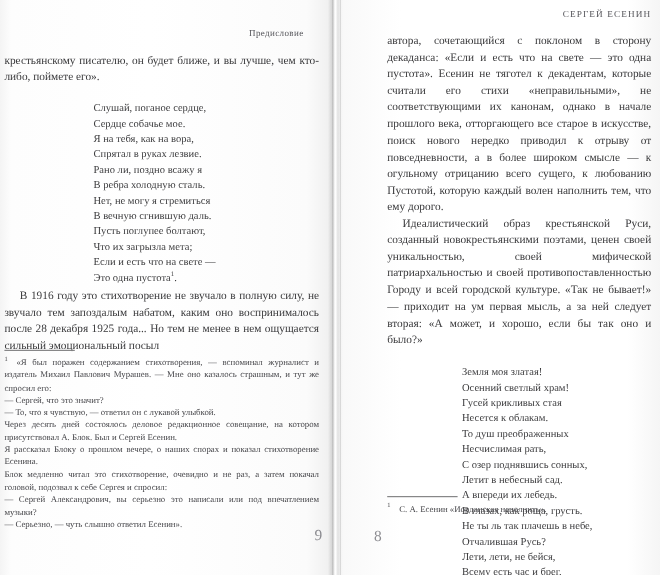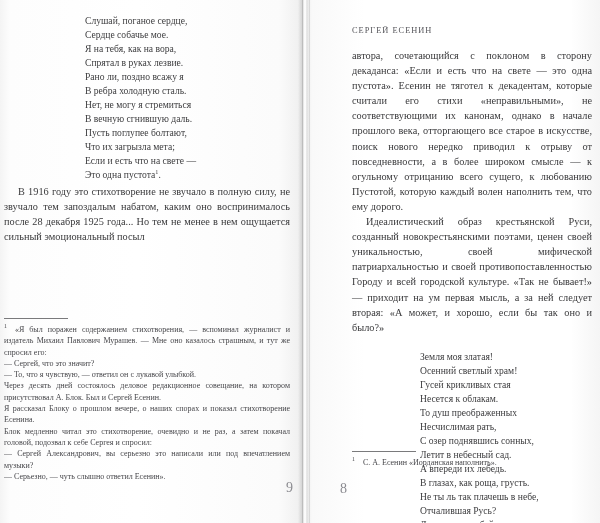--- a/index.html
+++ b/index.html
@@ -80,22 +80,22 @@
     letter-spacing: 0.35px;
     color: #55555a;
     margin: 0;
   }
   .running-head-left {
     text-align: right;
     padding-right: 14px;
     padding-top: 26px;
   }
   .running-head-right {
-    text-align: left;
-    padding-top: 26px;
+    text-align: right;
+    padding-top: 8px;
     font-size: 8.4px;
     letter-spacing: 1.0px;
   }
 
   .body-text {
     font-size: 10.3px;
     line-height: 15.1px;
     text-align: justify;
     margin: 0;
     color: #3a3a3c;
@@ -176,21 +176,23 @@
   <div class="page page-left"></div>
 
   <div class="page page-right"></div>
 
   <div class="edge-line edge-left"></div>
   <div class="gutter"></div>
   <div class="edge-line edge-right"></div>
 
   <div class="content content-left">
 
-
+    <p class="running-head running-head-left">Предисловие</p>
+
+    <p class="body-text block-gap-a">крестьянскому писателю, он будет ближе, и вы лучше, чем кто-либо, поймете его».</p>
 
 
     <div class="verse verse-left"><span>Слушай, поганое сердце,
 Сердце собачье мое.
 Я на тебя, как на вора,
 Спрятал в руках лезвие.
 Рано ли, поздно всажу я
 В ребра холодную сталь.
 Нет, не могу я стремиться
 В вечную сгнившую даль.

